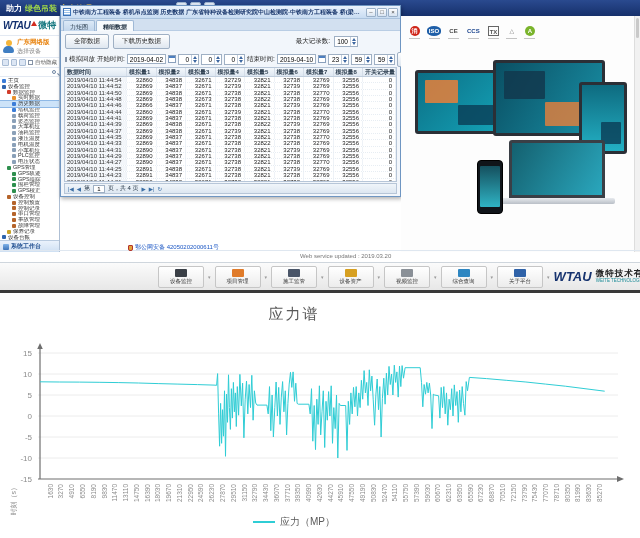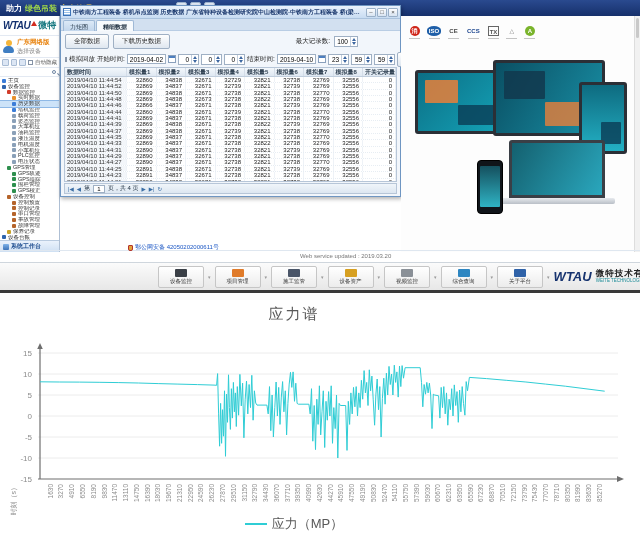--- a/index.html
+++ b/index.html
@@ -127,21 +127,21 @@
   .c-logo{font-size:13px;font-weight:bold;font-style:italic;color:#16336f;position:relative;}
   .c-names{display:flex;flex-direction:column;line-height:1.1;}
   .c-cn{font-size:8.5px;color:#222;font-weight:bold;letter-spacing:1px;white-space:nowrap;}
   .c-en{font-size:4.5px;color:#1b8a96;white-space:nowrap;}
   .divider{position:absolute;left:0;top:290px;width:640px;height:3px;background:#3a3a3a;}
   
   .chart-area{position:absolute;left:0;top:293px;width:588px;height:245px;background:#fff;}
   .chart-title{text-align:center;padding-top:12px;font-size:15px;color:#595959;letter-spacing:2px;}
   .chart-svg{position:absolute;left:0;top:34px;width:640px;height:196px;}
   .chart-legend{position:absolute;left:0;top:222px;width:100%;display:flex;justify-content:center;
-    align-items:center;gap:5px;font-size:13px;color:#595959;}
+    align-items:center;gap:5px;font-size:10px;color:#595959;}
   .legend-line{width:22px;height:2px;}
 </style>
 </head>
 <body>
 
 <div class="os-bar">
   <span><span style="color: rgb(255, 255, 255);">助力</span><span style="color: rgb(159, 214, 74); margin-top: 32px;">绿色吊装</span><span style="color: rgb(255, 210, 77);">安全管理</span></span>
 </div>
 <div class="os-mini">
   <i></i>

